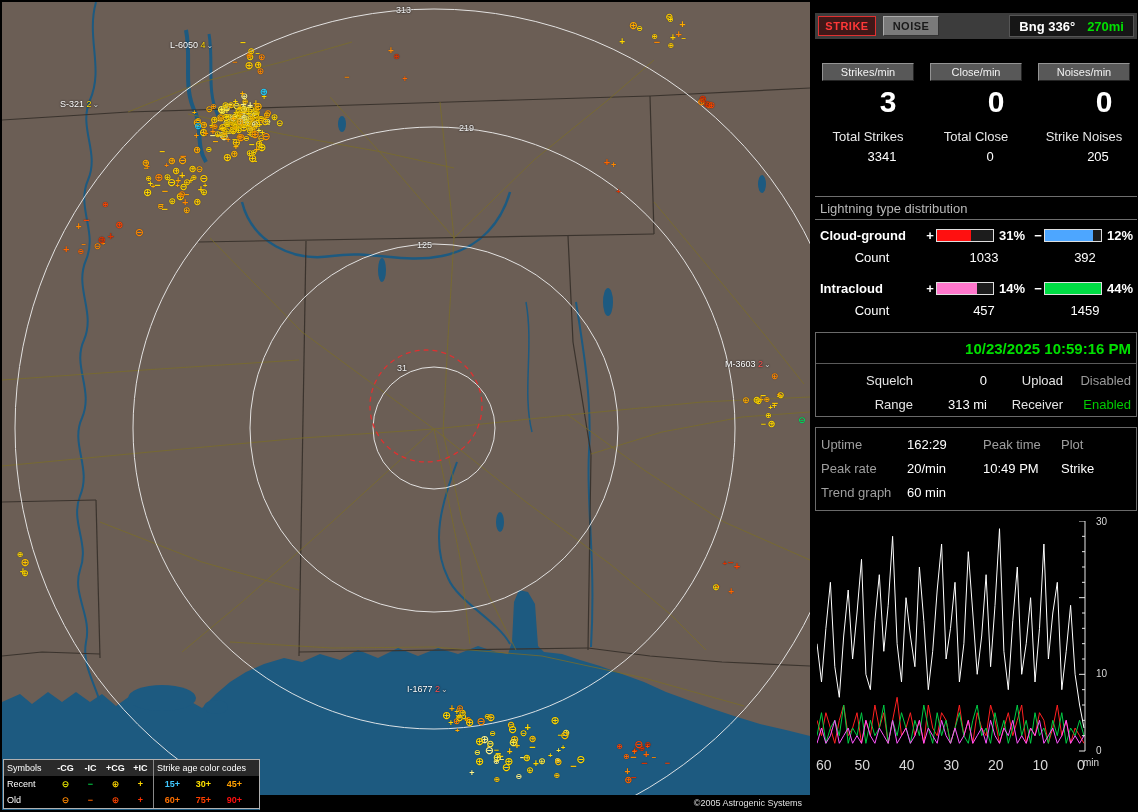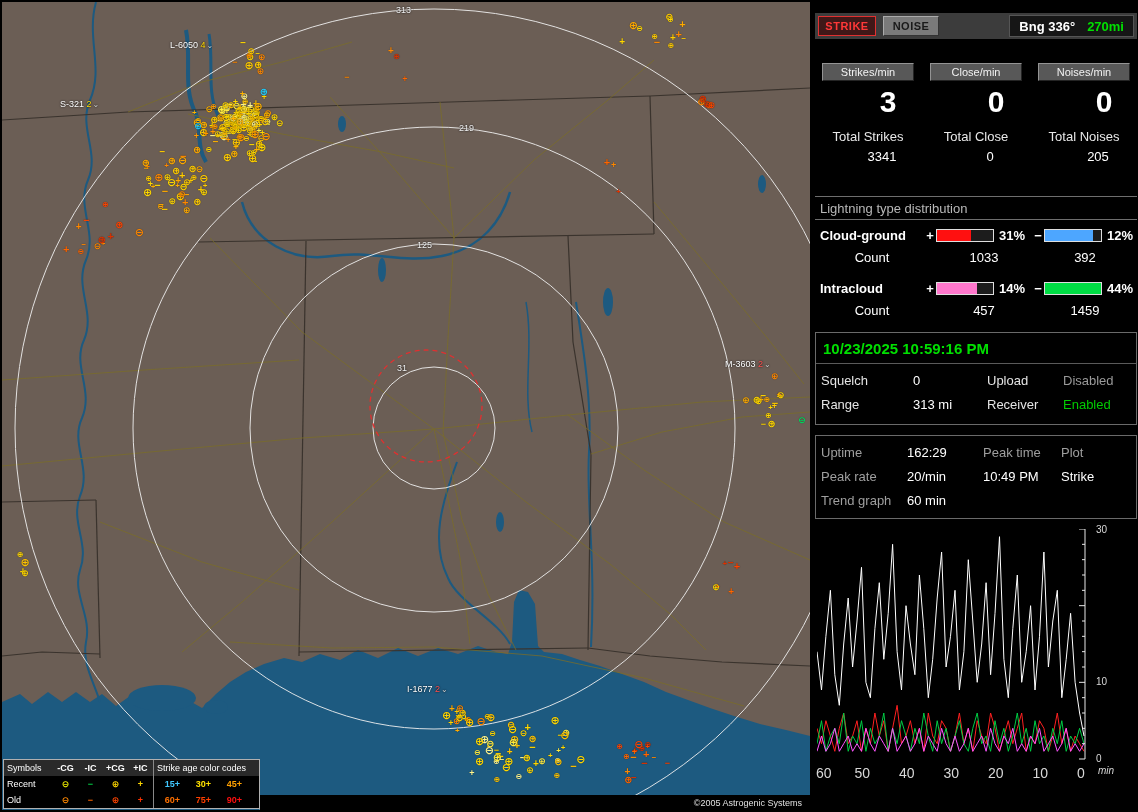--- a/index.html
+++ b/index.html
@@ -54,36 +54,36 @@
   .d-name { font-weight:bold; }
   .d-sign { font-weight:bold; text-align:center; }
   .chip { position:relative; height:13px; border:1px solid #dedede; background:#1c1c1c; overflow:hidden; }
   .chip-fill { position:absolute; left:0; top:0; bottom:0; }
   .d-pct { font-weight:bold; padding-left:5px; }
   .dist-count { display:grid; grid-template-columns:104px 12px 58px 38px 12px 58px 36px; padding:7px 0 0 6px;text-align:center; }
   .dist-count .c3 { grid-column:3 / span 2; }
   .dist-count .c5 { grid-column:5 / span 3; }
   .dist-gap { height:8px; }
 
-  .status-box { margin:14px 1px 0; border:1px solid #6a6a6a; padding:5px 5px 12px; }
+  .status-box { margin:14px 1px 0; border:1px solid #6a6a6a; padding:5px 5px 4px;text-align:right; }
   .datetime { color:#00e000; font-weight:bold; font-size:15px; padding:2px 0 6px 2px; }
   .hr2 { height:1px; background:#5a5a5a; margin:0 -5px; }
   .status-row { display:grid; grid-template-columns:92px 74px 76px 1fr; padding-top:9px; }
   .s-lbl { color:#e4e4e4; }
   .s-val { color:#fff; }
   .s-dim { color:#9f9f9f; }
 
   .session-box { margin:10px 1px 0; border:1px solid #6a6a6a; padding:5px; }
   .session-row { display:grid; grid-template-columns:86px 76px 78px 1fr; padding:4px 0 5px; }
 
   #trend-wrap { position:relative; height:260px; margin-top:5px; }
   #trend-svg { position:absolute; left:3px; top:5px; }
   .y-tick { position:absolute; left:282px; color:#d8d8d8; font-size:10px; }
   .x-tick { position:absolute; top:241px; color:#d8d8d8; font-size:14px; }
-  .x-unit { position:absolute; top:241px; left:284px; color:#d8d8d8; font-size:10px;font-style:italic; }
+  .x-unit { position:absolute; top:241px; left:269px; color:#d8d8d8; font-size:10px; }
 </style>
 </head>
 <body>
 
 <div id="root">
 
   <div id="map">
     <svg id="geo-svg" width="808" height="808" viewBox="0 0 808 808">
       <rect width="808" height="808" fill="#6b5e55"></rect>
       <g fill="#1d5a80" stroke="none">
@@ -607,21 +607,21 @@
       </div>
       <div class="rate-col">
         <button class="rate-btn">Close/min</button>
         <div class="rate-big">0</div>
         <div class="total-label">Total Close</div>
         <div class="total-value">0</div>
       </div>
       <div class="rate-col">
         <button class="rate-btn">Noises/min</button>
         <div class="rate-big">0</div>
-        <div class="total-label">Total Noises</div>
+        <div class="total-label">Strike Noises</div>
         <div class="total-value">205</div>
       </div>
     </div>
 
     <div class="hr hr-top"></div>
     <div class="dist-title">Lightning type distribution</div>
     <div class="hr"></div>
 
     <div class="dist-row">
       <span class="d-name">Cloud-ground</span>

